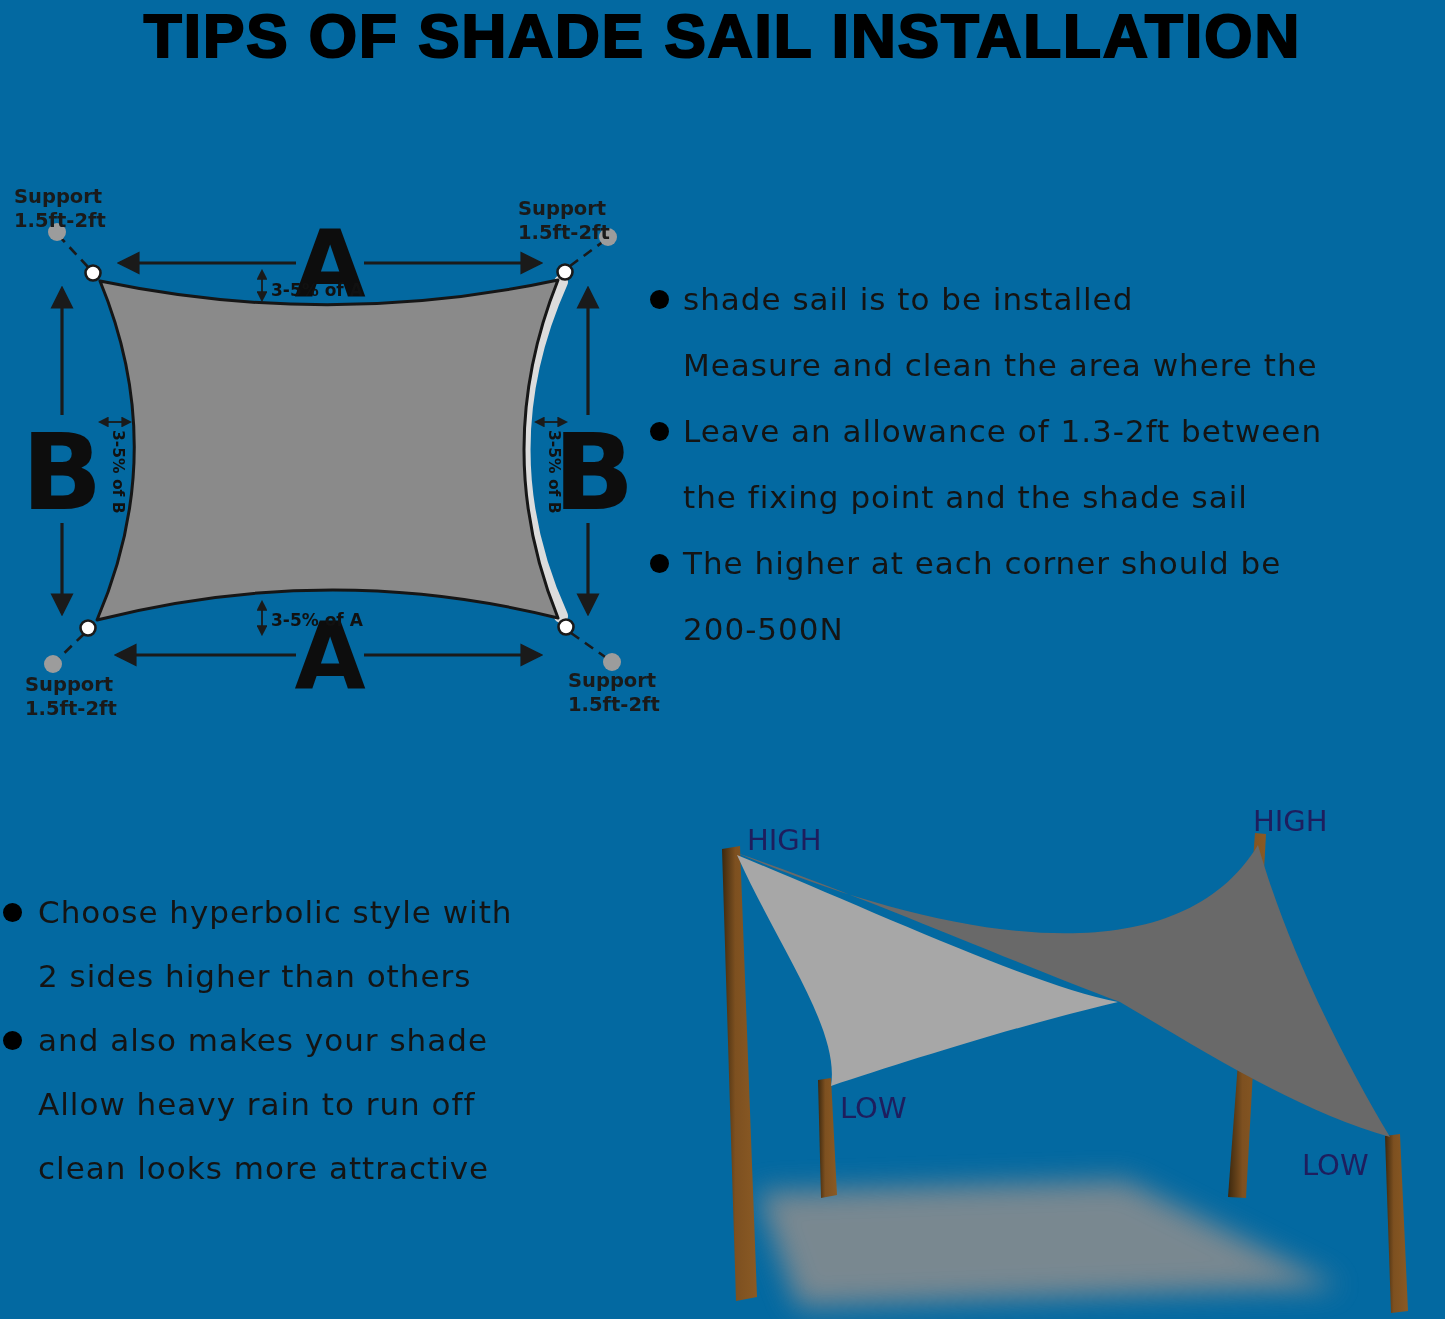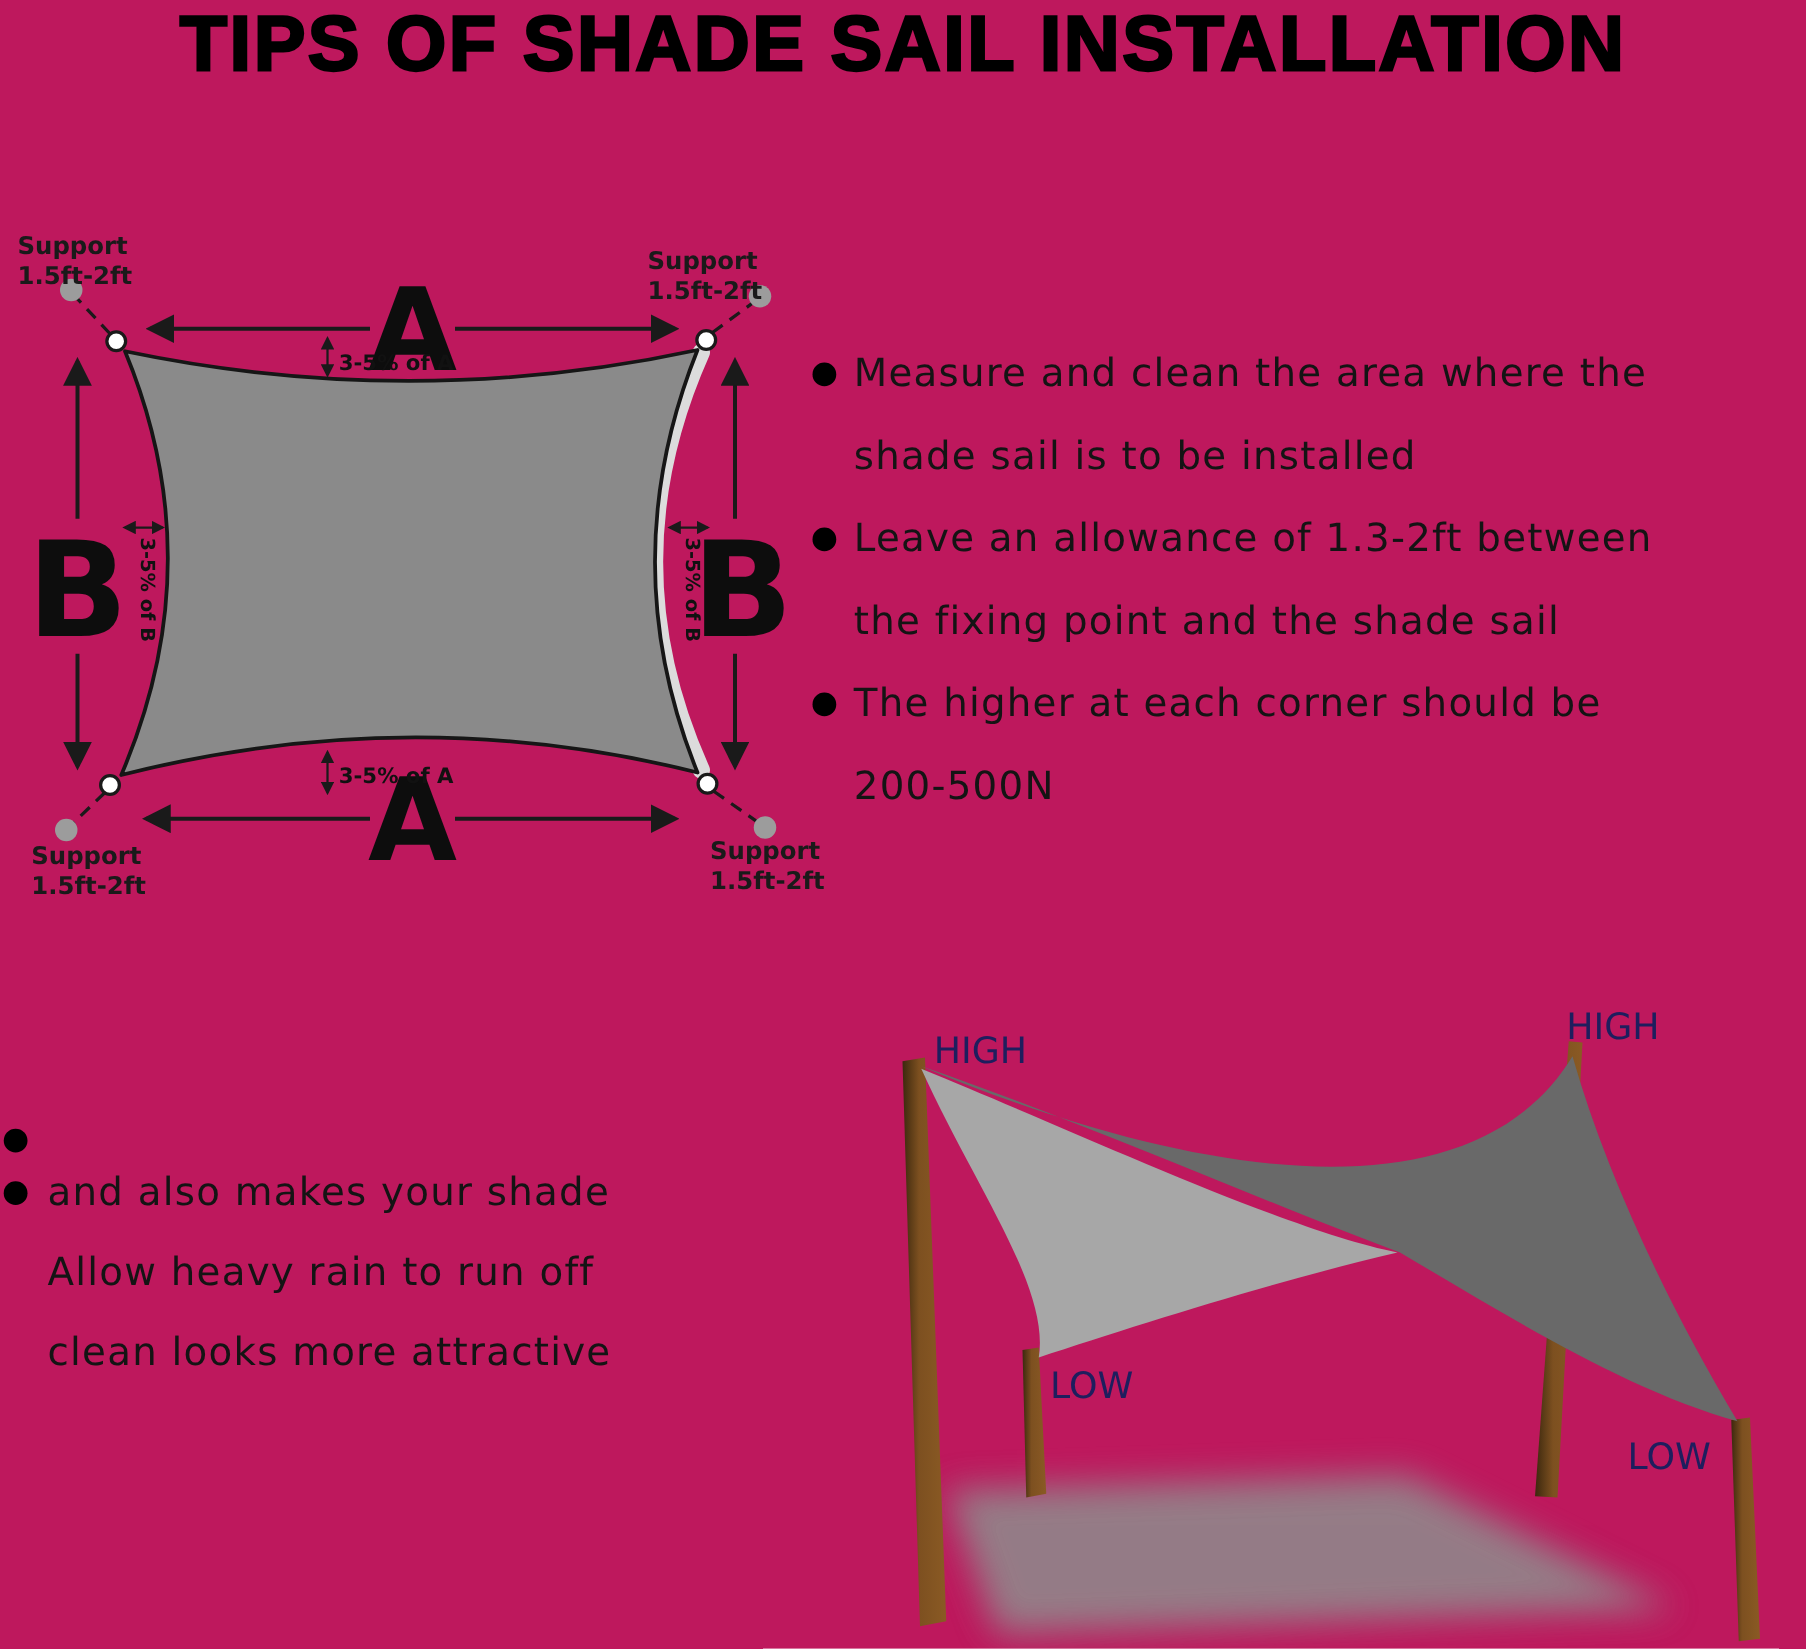--- a/index.html
+++ b/index.html
@@ -1,16 +1,16 @@
 <!DOCTYPE html>
 <html><head>
 <meta charset="utf-8">
 <style>
   html,body{margin:0;padding:0;background:#fff;}
-  .page{position:relative;width:1445px;height:1319px;background:#be185d;overflow:hidden;
+  .page{position:relative;width:1445px;height:1319px;background:#0369a1;overflow:hidden;
         font-family:"DejaVu Sans",sans-serif;color:#111;}
   .title{position:absolute;top:0px;left:0;width:100%;text-align:center;
          font-family:"Liberation Sans",sans-serif;font-weight:900;font-size:62px;
          letter-spacing:2px;color:#000;-webkit-text-stroke:2.2px #000;white-space:nowrap;}
   .bullets{position:absolute;color:#141414;font-size:31px;letter-spacing:1px;}
   .bullets .row{display:flex;align-items:flex-start;}
   .bullets .dot{flex:0 0 auto;width:19px;height:19px;border-radius:50%;background:#000;}
   .blines div{white-space:nowrap;}
   .right-b{left:650px;top:266px;width:795px;line-height:66px;}
   .right-b .dot{margin:24px 14px 0 0;}
@@ -105,22 +105,22 @@
     </g>
     <text class="bigB" x="594" y="334" text-anchor="middle">B</text>
     <line x1="536" y1="247" x2="566" y2="247" stroke="#1a1a1a" stroke-width="1.8" marker-start="url(#ahs)" marker-end="url(#ahs)"></line>
     <text class="pctv" transform="rotate(90 549 255)" x="549" y="255">3-5% of B</text>
   </svg>
 
   <div class="bullets right-b">
     <div class="row">
       <span class="dot"></span>
       <div class="blines">
+        <div>shade sail is to be installed</div>
         <div>Measure and clean the area where the</div>
-        <div>shade sail is to be installed</div>
       </div>
     </div>
     <div class="row">
       <span class="dot"></span>
       <div class="blines">
         <div>Leave an allowance of 1.3-2ft between</div>
         <div>the fixing point and the shade sail</div>
       </div>
     </div>
     <div class="row">
@@ -128,20 +128,24 @@
       <div class="blines">
         <div>The higher at each corner should be</div>
         <div>200-500N</div>
       </div>
     </div>
   </div>
 
   <div class="bullets left-b">
     <div class="row">
       <span class="dot"></span>
+      <div class="blines">
+        <div>Choose hyperbolic style with</div>
+        <div>2 sides higher than others</div>
+      </div>
     </div>
     <div class="row">
       <span class="dot"></span>
       <div class="blines">
         <div>and also makes your shade</div>
         <div>Allow heavy rain to run off</div>
         <div>clean looks more attractive</div>
       </div>
     </div>
   </div>

